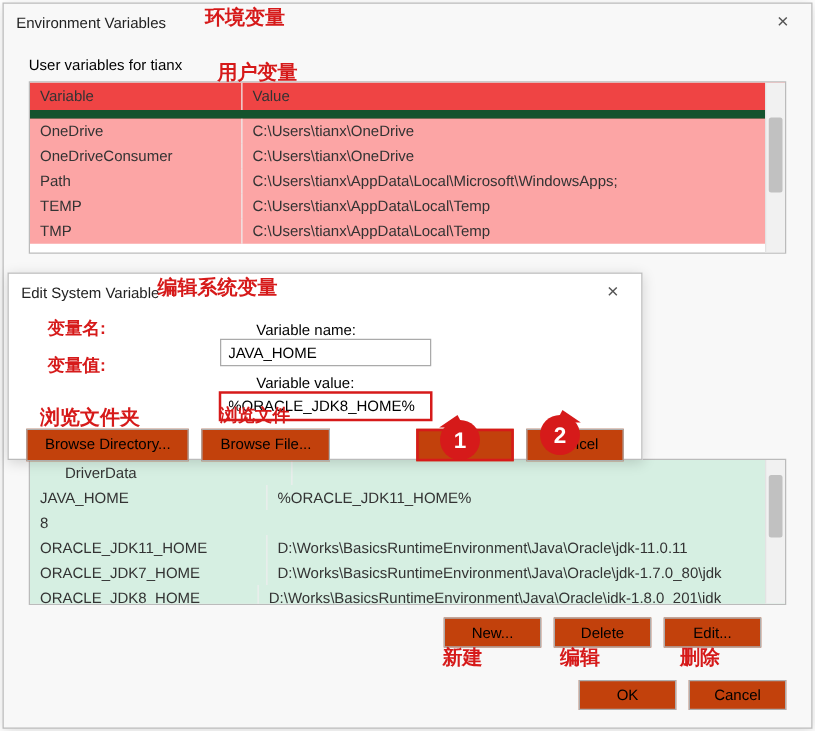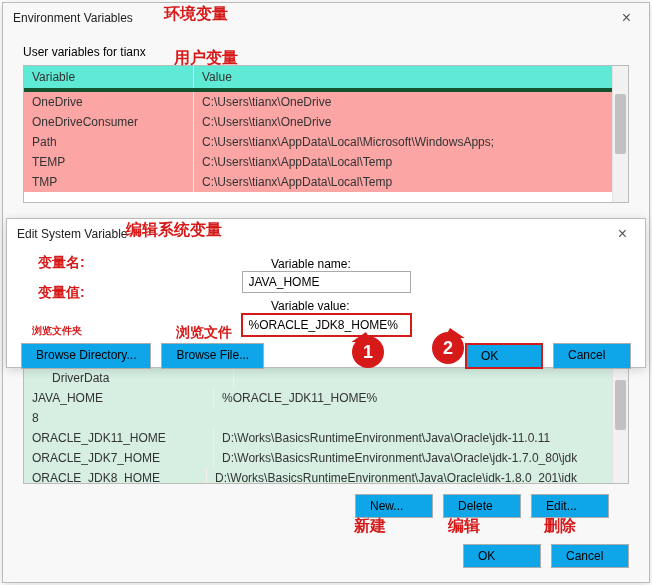--- a/index.html
+++ b/index.html
@@ -4,38 +4,38 @@
 <style>
 * { box-sizing: border-box; font-family: "Segoe UI", Tahoma, sans-serif; font-size: 12px; }
 body { margin: 0; width: 652px; height: 585px; background: #fff; position: relative; overflow: hidden; }
 .dlg { position: absolute; background: #fff; border: 1px solid #bbb; box-shadow: 0 2px 10px rgba(0,0,0,.15); }
 .dlg-main { left: 2px; top: 2px; width: 648px; height: 581px; background:#f8f8f8; }
 .titlebar { display:flex; align-items:center; padding:6px 10px; font-size:12px; color:#222; }
 .titlebar .t-title { flex:1; }
 .close-x { font-size:16px; color:#555; padding:0 8px; cursor:pointer; }
 .section-label { padding: 12px 20px 6px; color:#000; }
 .tbl-wrap { margin: 0 20px; border:1px solid #bbb; background:#fff; height:138px; overflow:hidden; position:relative; }
-.tbl-head { display:flex; background:#5eead4; border-bottom:4px solid #14532d; }
+.tbl-head { display:flex; background:#ef4444; border-bottom:7px solid #14532d; }
 .tbl-head div { padding:4px 8px; color:#333; }
 .col-var { width: 170px; border-right:1px solid #eee; }
 .col-val { flex:1; }
 .tbl-body { background:#fca5a5; }
 .tbl-row { display:flex; }
 .tbl-row div { padding:3px 8px; color:#333; }
 .scrollbar { position:absolute; right:0; top:0; bottom:0; width:16px; background:#f1f1f1; border-left:1px solid #e3e3e3; }
 .scroll-thumb { position:absolute; left:2px; right:2px; top:28px; height:60px; background:#c1c1c1; border-radius:2px; }
 
 .sys-area { position:absolute; left:20px; right:20px; top:364px; }
 .sys-tbl { border:1px solid #bbb; background:#fff; height:117px; overflow:hidden; position:relative; }
 .sys-body { background:#d6efe2; }
 .btn-row { display:flex; justify-content:flex-end; gap:10px; padding:10px 20px 0; }
-.btn { min-width:78px; padding:4px 14px; border:1px solid #adadad; background:#0ea5e9; color:#000; text-align:left; cursor:pointer; }
+.btn { min-width:78px; padding:4px 14px; border:1px solid #adadad; background:#c2410c; color:#000; text-align:center; cursor:pointer; }
 .bottom-row { position:absolute; right:20px; bottom:14px; display:flex; gap:10px; }
 
-.dlg-edit { left:6px; top:218px; width:640px; height:150px; background:#fff; z-index:10; }
+.dlg-edit { left:6px; top:218px; width:508px; height:150px; background:#fff; z-index:10; }
 .edit-body { padding: 8px 14px 10px; position:relative; }
 .field-row { display:flex; align-items:center; margin-bottom:6px;flex-direction:column; }
 .field-row label { width:110px; color:#000; }
 .field-row input { flex:1; border:1px solid #aaa; padding:3px 6px; font-size:12px; background:#fff; }
 .field-row input.highlight { border:2px solid #d61a1a; }
 .edit-btns { display:flex; gap:10px; margin-top:6px; }
 .btn-ok-hl { border:2px solid #d61a1a; }
 
 .anno { position:absolute; color:#d61a1a; font-weight:bold; font-size:16px; pointer-events:none; font-family:"Microsoft YaHei","SimSun",sans-serif; z-index:50; }
 .bubble { position:absolute; width:32px; height:32px; border-radius:50%; background:#d61a1a; color:#fff; font-size:18px; font-weight:bold; display:flex; align-items:center; justify-content:center; z-index:50; pointer-events:none; }
@@ -154,19 +154,19 @@
 </div>
 
 <div class="watermark" style="left:150px;top:268px">CSDN: Heaven-Zhi</div>
 <div class="watermark" style="left:120px;top:320px">博客园-Heaven-Zhi</div>
 
 <div class="anno" style="left:164px;top:4px">环境变量</div>
 <div class="anno" style="left:174px;top:48px">用户变量</div>
 <div class="anno" style="left:126px;top:220px">编辑系统变量</div>
 <div class="anno" style="left:38px;top:254px;font-size:14px">变量名:</div>
 <div class="anno" style="left:38px;top:284px;font-size:14px">变量值:</div>
-<div class="anno" style="left:32px;top:324px;font-size:10px">浏览文件夹</div>
+<div class="anno" style="left:32px;top:324px;font-size:16px">浏览文件夹</div>
 <div class="anno" style="left:176px;top:324px;font-size:14px">浏览文件</div>
 <div class="bubble b1" style="left:352px;top:336px">1</div>
 <div class="bubble b2" style="left:432px;top:332px">2</div>
 <div class="anno" style="left:354px;top:516px">新建</div>
 <div class="anno" style="left:448px;top:516px">编辑</div>
 <div class="anno" style="left:544px;top:516px">删除</div>
 
 </body></html>

